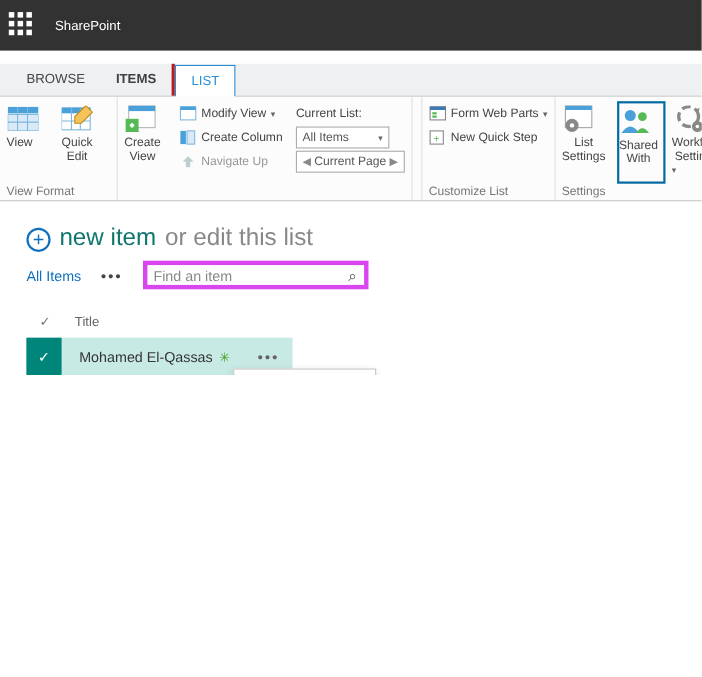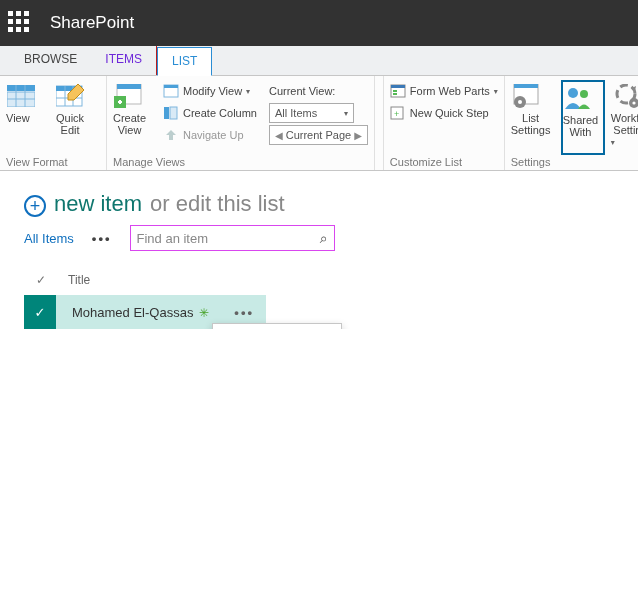--- a/index.html
+++ b/index.html
@@ -1,26 +1,26 @@
 <!DOCTYPE html>
 <html><head>
 <meta charset="utf-8">
 <style>
   * { box-sizing: border-box; margin: 0; padding: 0; }
   body { font-family: "Segoe UI", Arial, sans-serif; font-size: 13px; color: #333; background: #fff; width: 638px; }
   
   .topbar { background: #323232; color: #fff; height: 46px; display: flex; align-items: center; padding: 0 8px; gap: 18px; }
   .waffle { width: 24px; height: 24px; display: grid; grid-template-columns: repeat(3,5px); grid-template-rows: repeat(3,5px); gap: 3px; }
   .waffle span { background: #fff; }
-  .brand { font-size: 17px; font-weight: 400; }
-  
-  .tabrow { background:#eef0f2; border-bottom: 1px solid #c6c6c6; display: flex; padding-left:10px; height:30px; font-size:12px;}
+  .brand { font-size: 12px; font-weight: 400; }
+  
+  .tabrow { background:#eef0f2; border-bottom: 1px solid #c6c6c6; display: flex; padding-left:10px; height:30px; font-size:12px;margin-top:12px;}
   .tab { padding:6px 14px 4px; cursor:pointer; color:#444; }
   .tab.on-item { border:1px solid #2a8dd4; border-bottom-color:#fff; background:#fff; color:#2a8dd4; position:relative; top:1px;}
-  .tab.light { color:#6d28d9; border-right:1px solid #b91c1c;}
+  .tab.light { color:#404040; border-right:3px solid #b91c1c;font-weight:bold;}
   .tab.light:first-child{border-left:1px solid #c6c6c6;}
   
   .ribbon { background:#fcfcfc; border-bottom:1px solid #c6c6c6; display:flex; height:95px; font-size:11px; color:#444;}
   .rgroup { border-right:1px solid #e0e0e0; padding:4px 6px 2px; display:flex; flex-direction:column; }
   .rgroup-body { display:flex; gap:6px; flex:1;}
   .rgroup-label{ font-size:11px; color:#777; padding-top:1px;}
   .bigbtn { display:flex; flex-direction:column; align-items:flex-start; width:44px; padding-top:2px; cursor:pointer; gap:2px;}
   .bigbtn .ic { width:30px; height:28px; display:flex; align-items:center; justify-content:center;}
   .smrow { display:flex; align-items:center; gap:4px; height:22px; white-space:nowrap; cursor:pointer;}
   .smcol { display:flex; flex-direction:column; gap:0;}
@@ -29,21 +29,21 @@
   .pagedd { border:1px solid #ababab; background:#fff; height:20px; display:flex; align-items:center; gap:3px; padding:0 5px; font-size:11px; color:#555;}
   .hl-shared { border:2px solid #0369a1;}
   
   .content { padding:20px 0 0 24px;}
   .newitem { font-size:22px; color:#888; display:flex; align-items:center; gap:8px; font-weight:300;}
   .newitem .plus { width:22px; height:22px; border:2px solid #0f6fbe; border-radius:50%; color:#0f6fbe; display:flex; align-items:center; justify-content:center; font-size:18px; font-weight:400; position:relative; top:2px;}
   .newitem .link { color:#0f766e; }
   .viewrow { display:flex; align-items:center; gap:18px; margin-top:8px;}
   .viewname { color:#0f6fbe; font-size:13px;}
   .ellips { color:#444; letter-spacing:2px; font-weight:bold; cursor:pointer;}
-  .searchbox{ border:1px solid #d946ef; height:26px; width:205px; display:flex; align-items:center; padding:0 6px; color:#888; justify-content:space-between; font-size:13px;}
+  .searchbox{ border:4px solid #d946ef; height:26px; width:205px; display:flex; align-items:center; padding:0 6px; color:#888; justify-content:space-between; font-size:13px;}
   .listwrap{ margin-top:18px;}
   .listhead{ display:flex; align-items:center; color:#666; font-size:12px; padding:4px 0 8px 12px; gap:22px;}
   .check { color:#777;}
   .listitem{ display:flex; align-items:center; background:#c8eae5; height:34px; width:242px;}
   .selmark{ width:32px; height:34px; background:#00857a; display:flex; align-items:center; justify-content:center; color:#fff;}
   .itmtitle{ padding-left:16px; font-size:13px; color:#333; flex:1;}
   .newmark{ color:#4aa32b; font-size:12px; margin-left:2px;}
   .rowell{ color:#636363; padding:0 12px; letter-spacing:2px; font-weight:bold; cursor:pointer;}
   
   .ctx { position:absolute; background:#fff; border:1px solid #c6c6c6; box-shadow:0 3px 8px rgba(0,0,0,.2); padding:6px 0; font-size:13px; color:#333;}
@@ -148,38 +148,37 @@
         </div>
         <div class="smrow" style="opacity:.55">
           <svg width="16" height="14">
               <path d="M8 2 l5 5 h-3 v5 h-4 v-5 h-3 z" fill="#8aa"></path>
             </svg>
           <span>Navigate Up</span>
         </div>
       </div>
       <div class="smcol" style="margin-left:6px;">
         <div class="smrow">
-            <span>Current View:</span>
+            <span>Current List:</span>
           </div>
         <div class="smrow">
           <div class="viewselect">
             <span>All Items</span>
             <span class="dd-caret">▾</span>
           </div>
         </div>
         <div class="smrow">
           <div class="pagedd">
             <span style="font-size:10px;color:#888">◀</span>
             <span>Current Page</span>
             <span style="font-size:10px;color:#888">▶</span>
           </div>
         </div>
       </div>
     </div>
-    <div class="rgroup-label">Manage Views</div>
   </div>
 
   <div class="rgroup" style="border-right:none; flex:0 0 8px; padding:0;"></div>
 
   <div class="rgroup" style="border-left:1px solid #e0e0e0;">
     <div class="rgroup-body">
       <div class="smcol">
         <div class="smrow">
           <svg width="16" height="14">
               <rect x="1" y="1" width="14" height="12" fill="#fff" stroke="#888"></rect>

